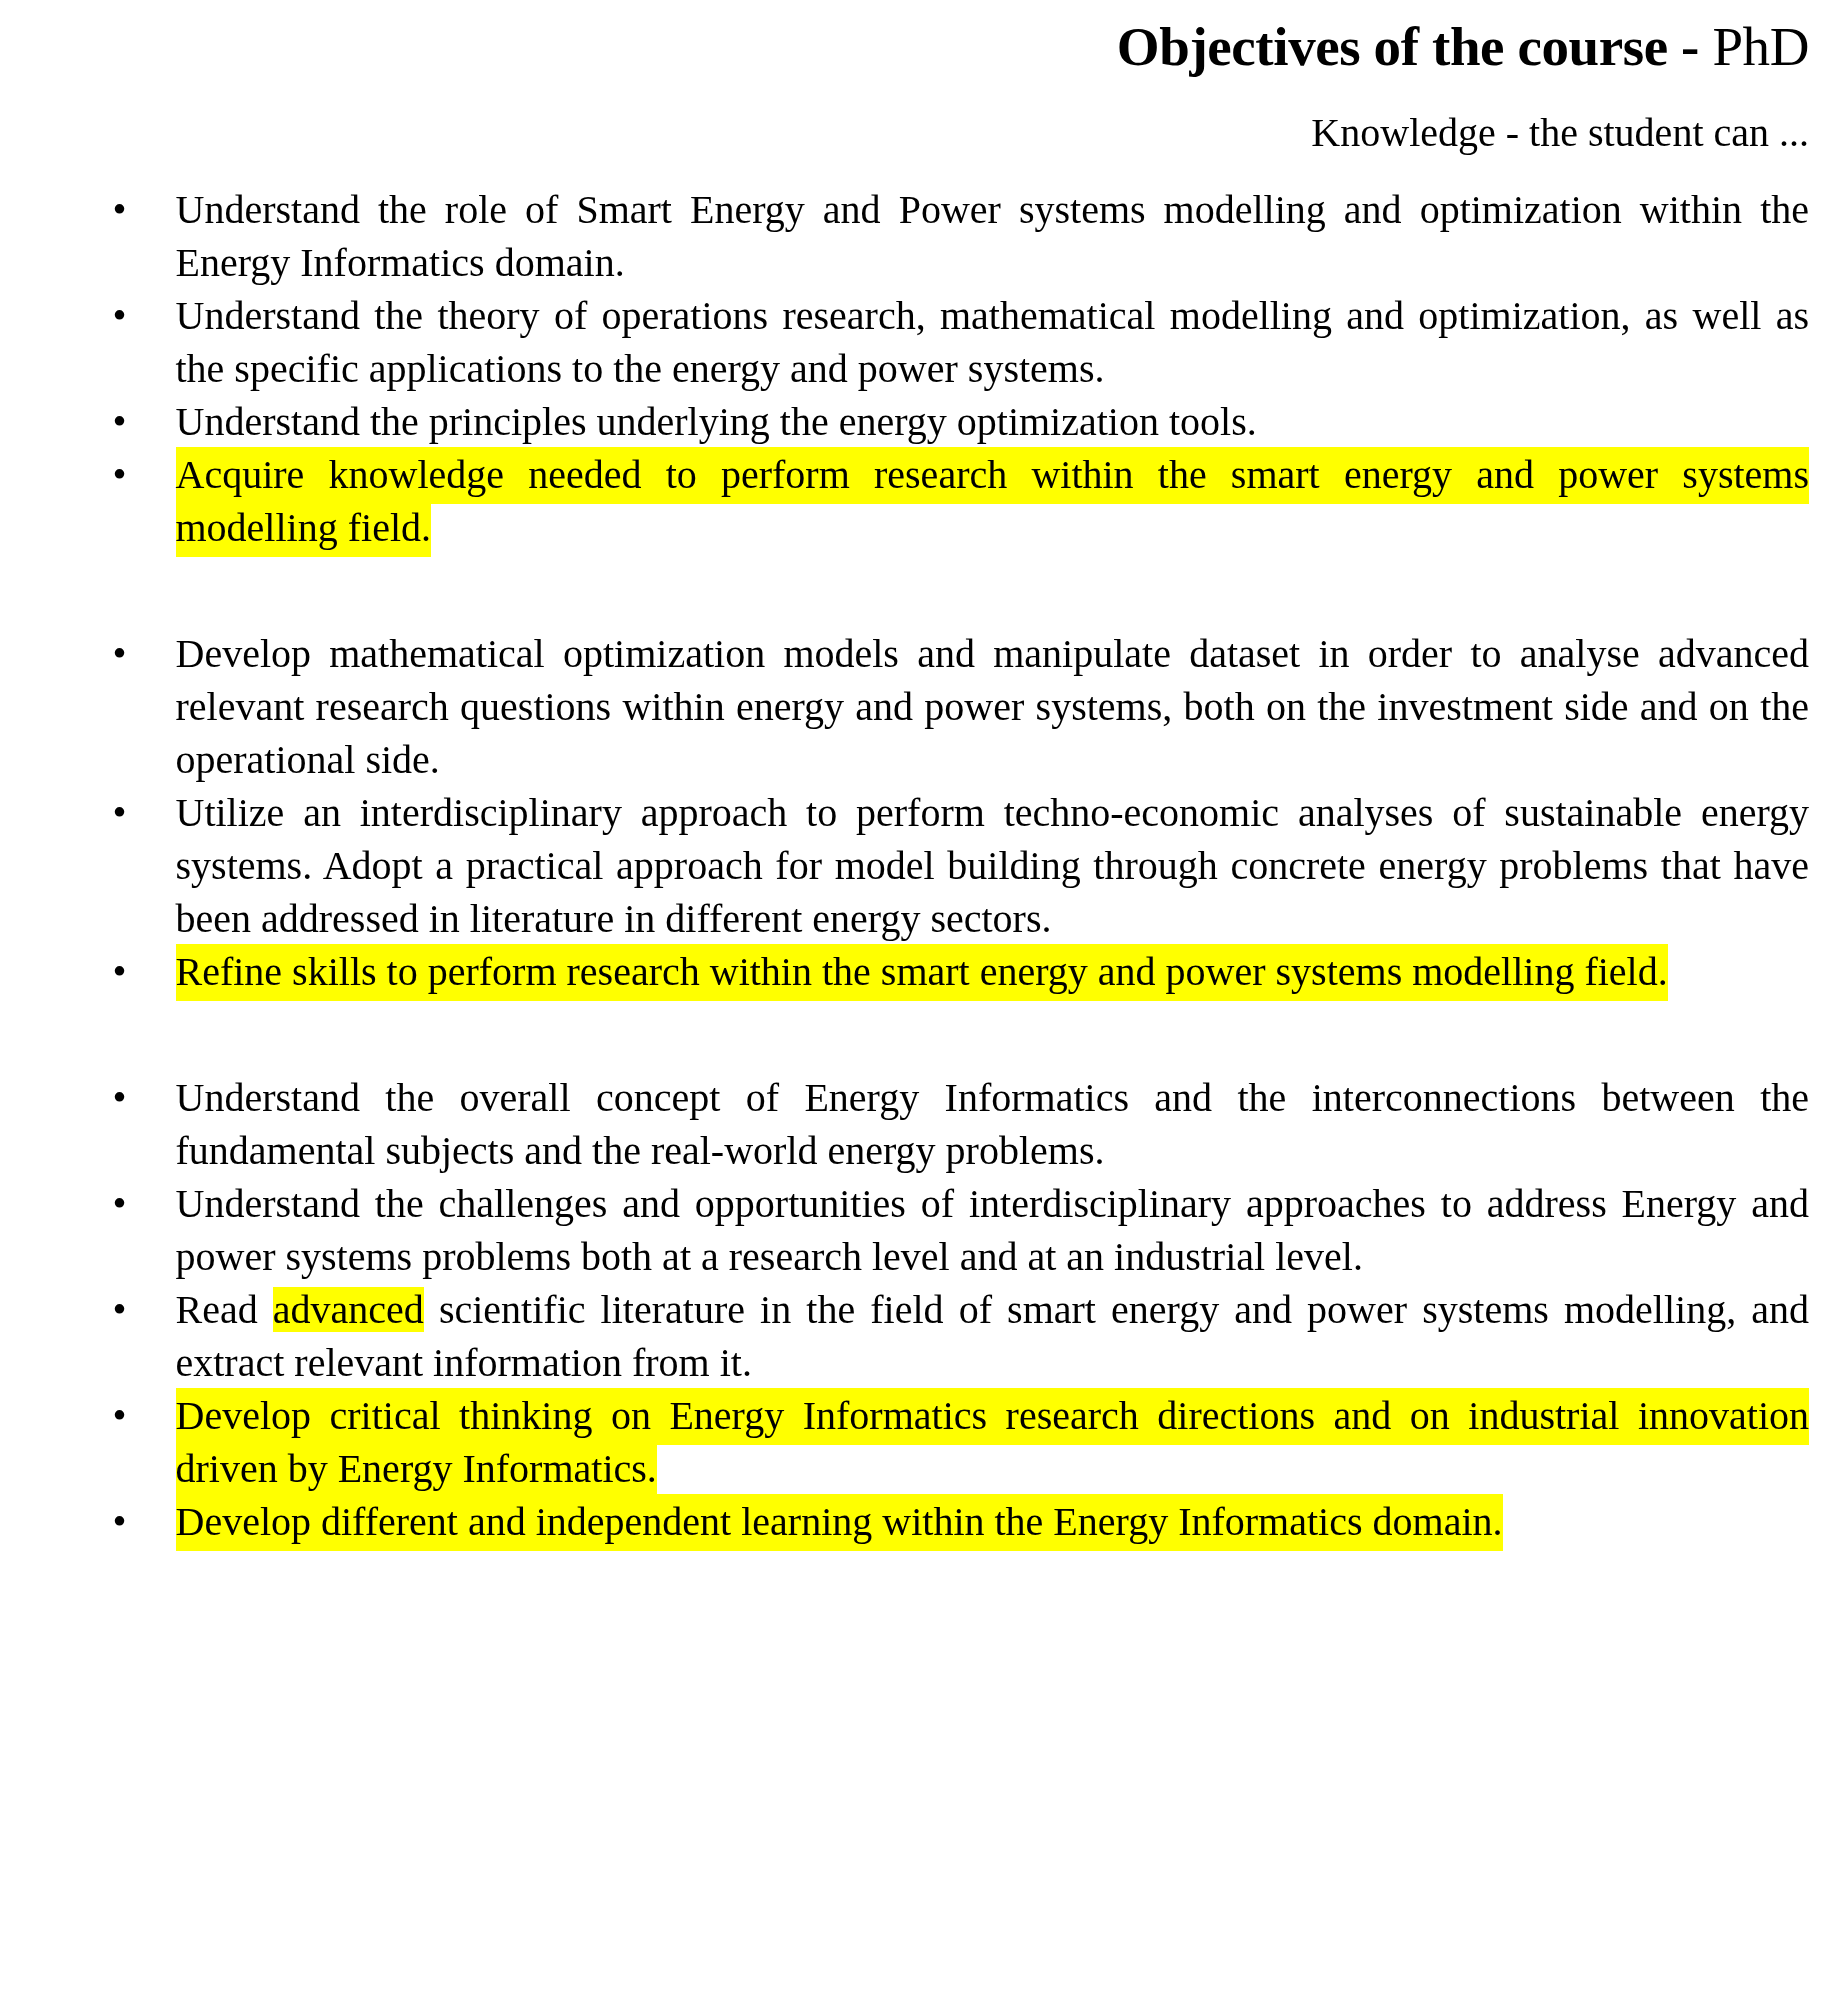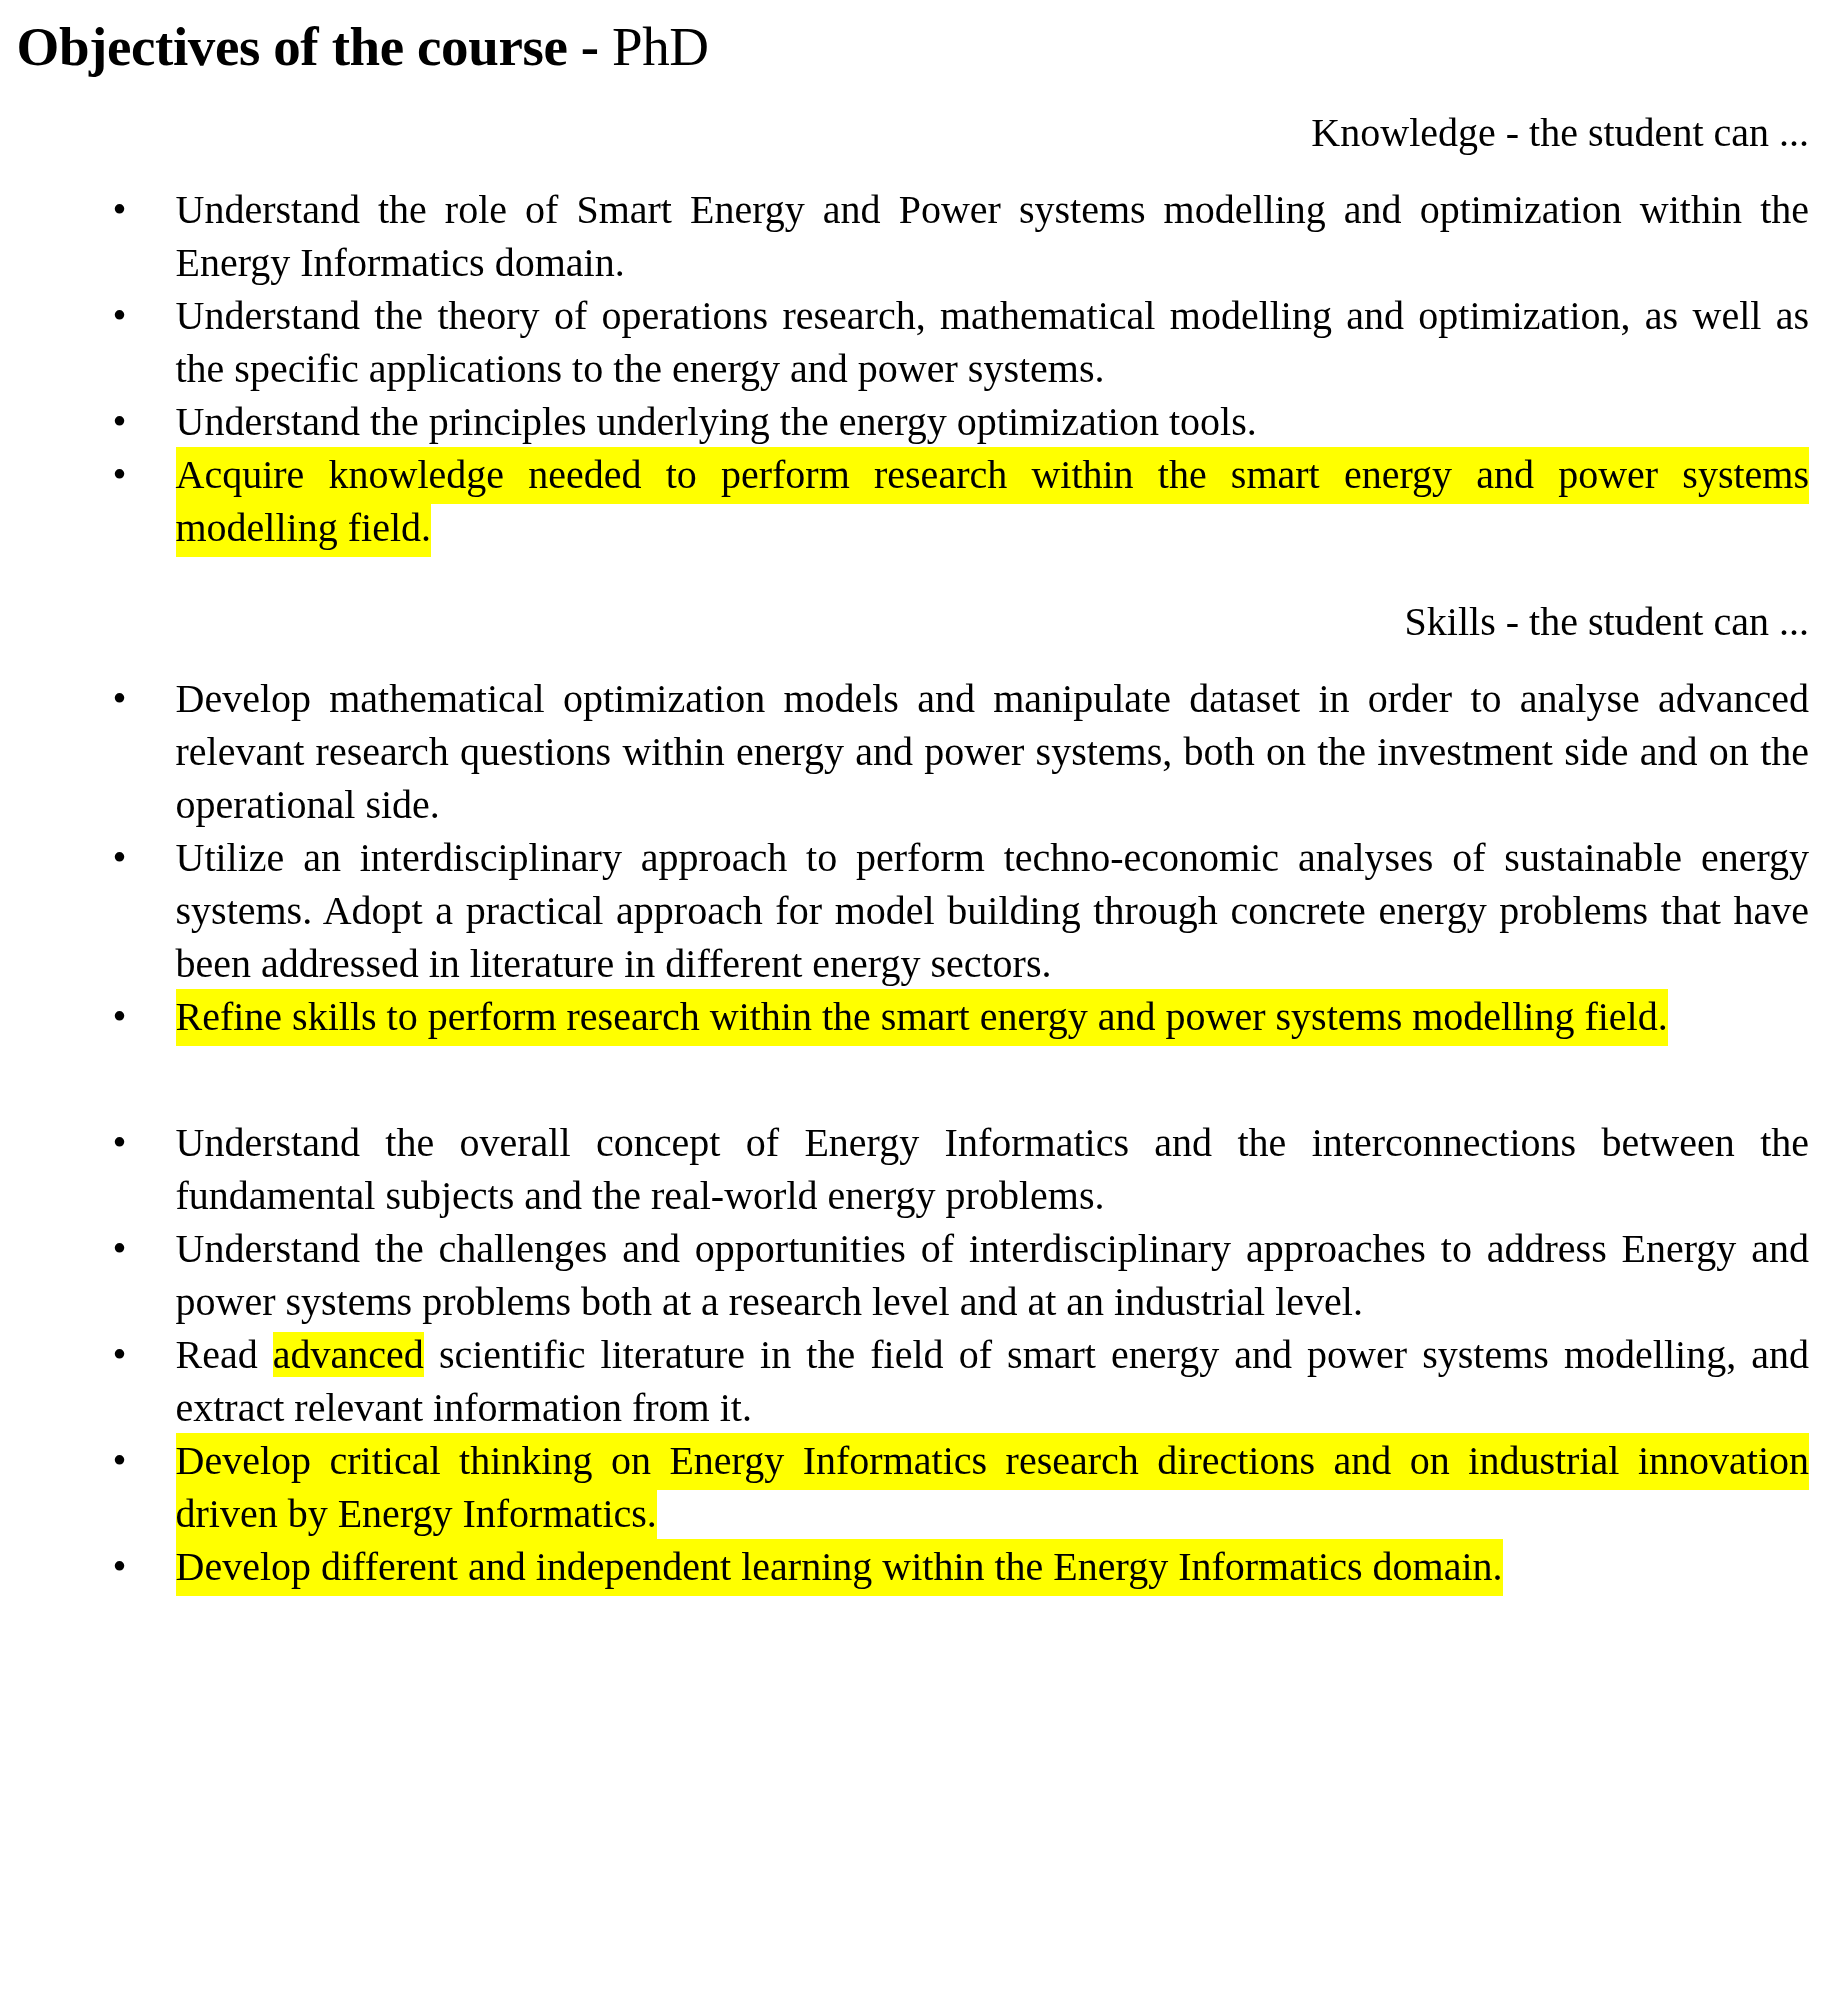--- a/index.html
+++ b/index.html
@@ -26,20 +26,21 @@
 
   
   .doc-title {
     font-size: 55px;
     line-height: 1.1;
     font-weight: bold;
     letter-spacing: -0.4px;
     margin: 0 0 0 0;
     padding-top: 3px;
     white-space: nowrap;
+    text-align: right;
   }
   .doc-title .suffix {
     font-weight: normal;
   }
 
   
   .section-heading {
     font-size: 40px;
     line-height: 1.12;
     font-weight: normal;
@@ -129,21 +130,20 @@
       <li class="fully-highlighted">
         <span class="bullet-dot">•</span>
         <span class="li-text"><span class="hl">Acquire knowledge needed to perform research within the smart energy and power systems modelling field.</span></span>
       </li>
     </ul>
   </div>
 
   <div class="gap-list-to-head"></div>
 
   <div>
-    <p class="section-heading">Skills - the student can ...</p>
     <div class="gap-head-to-list"></div>
     <ul class="bullets">
       <li>
         <span class="bullet-dot">•</span>
         <span class="li-text">Develop mathematical optimization models and manipulate dataset in order to analyse advanced relevant research questions within energy and power systems, both on the investment side and on the operational side.</span>
       </li>
       <li>
         <span class="bullet-dot">•</span>
         <span class="li-text">Utilize an interdisciplinary approach to perform techno-economic analyses of sustainable energy systems. Adopt a practical approach for model building through concrete energy problems that have been addressed in literature in different energy sectors.</span>
       </li>

